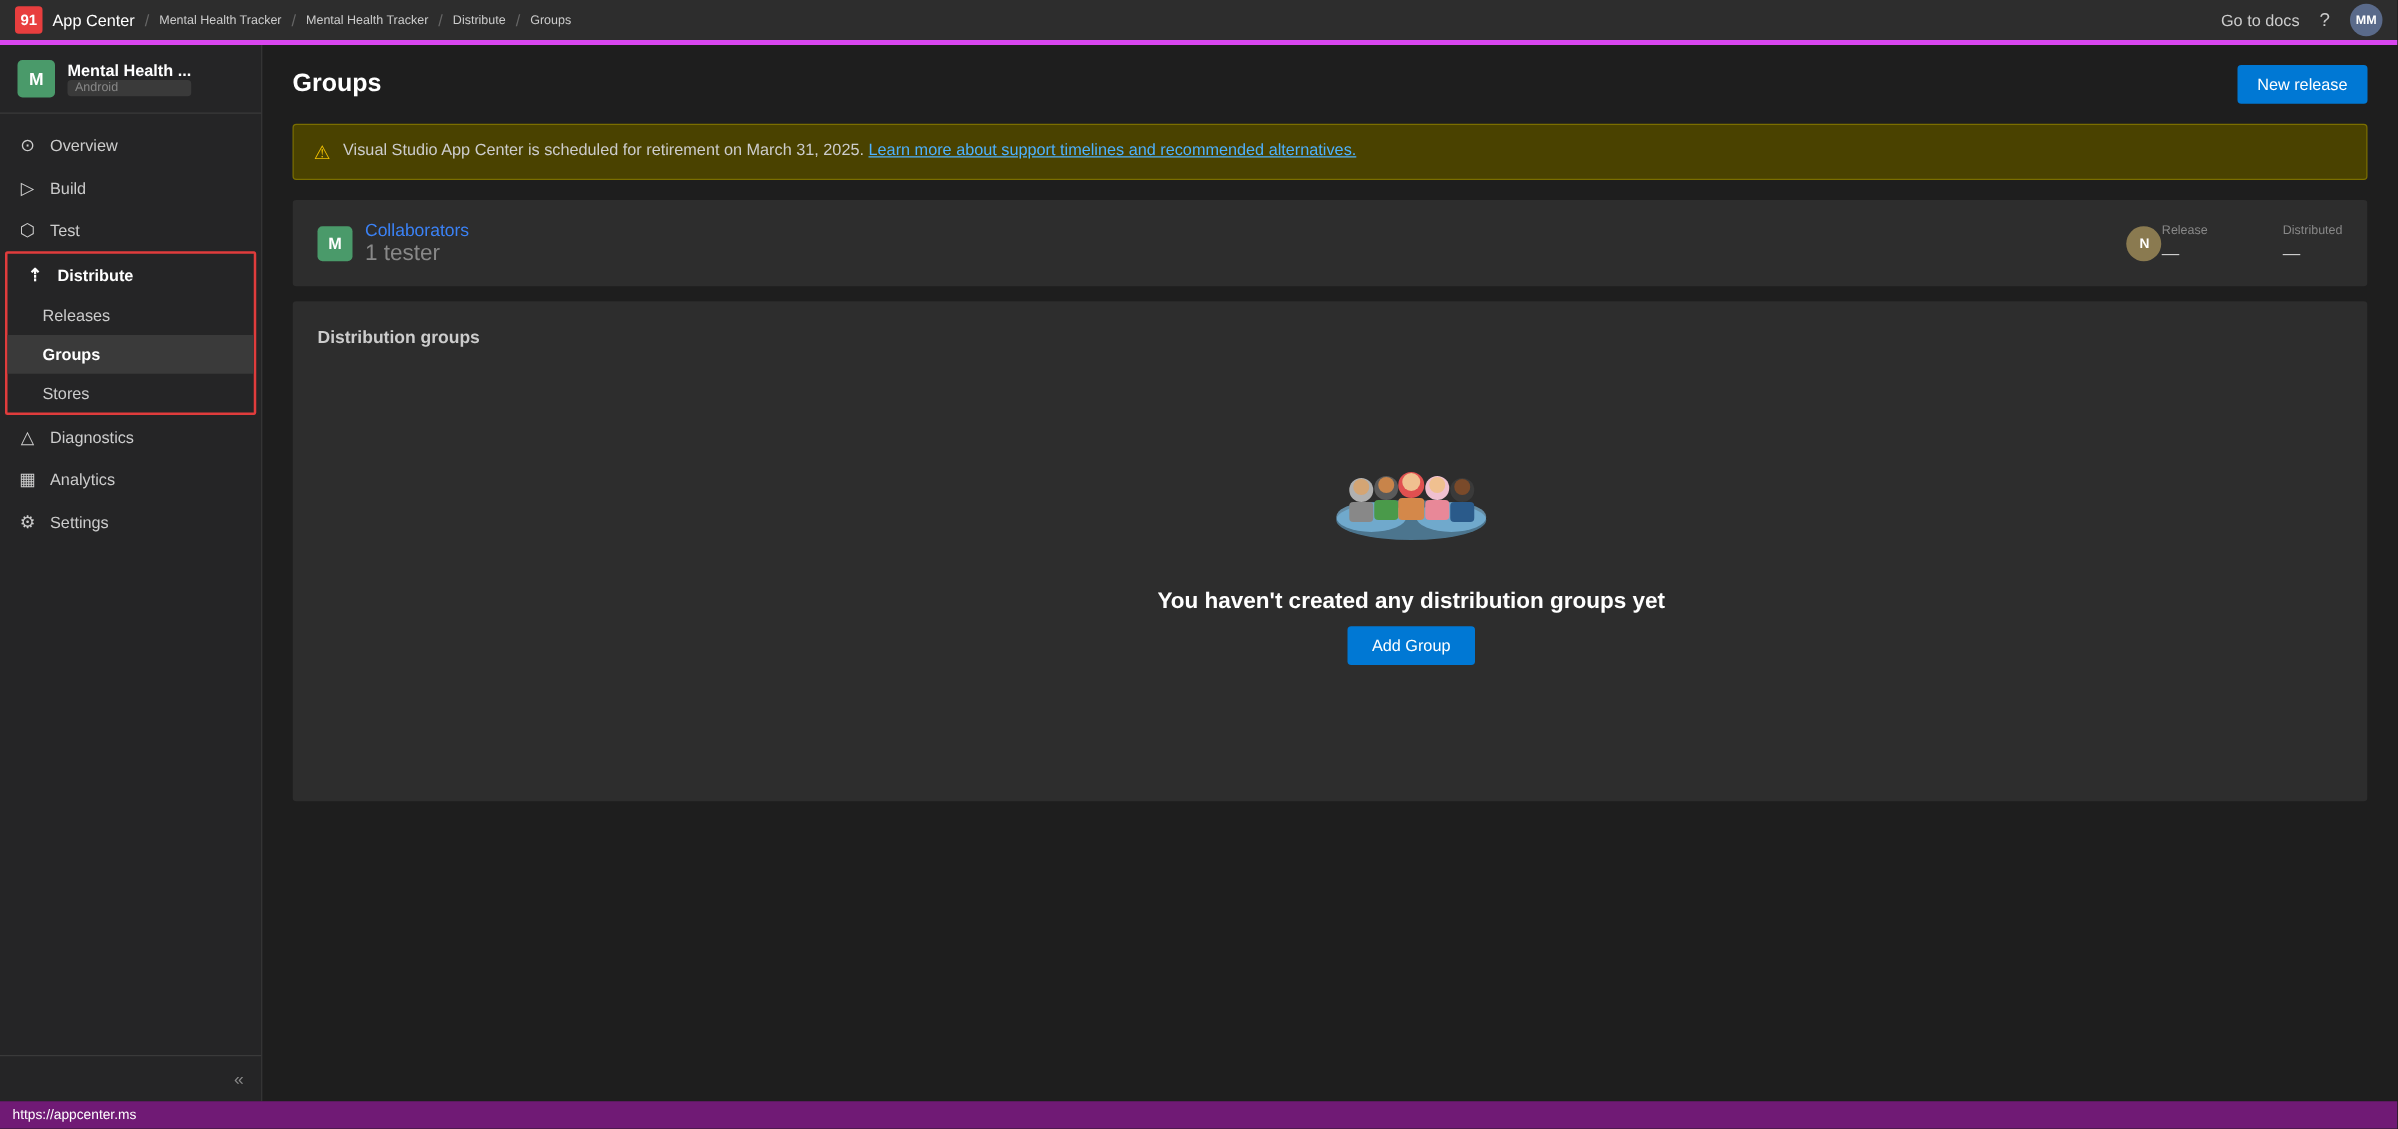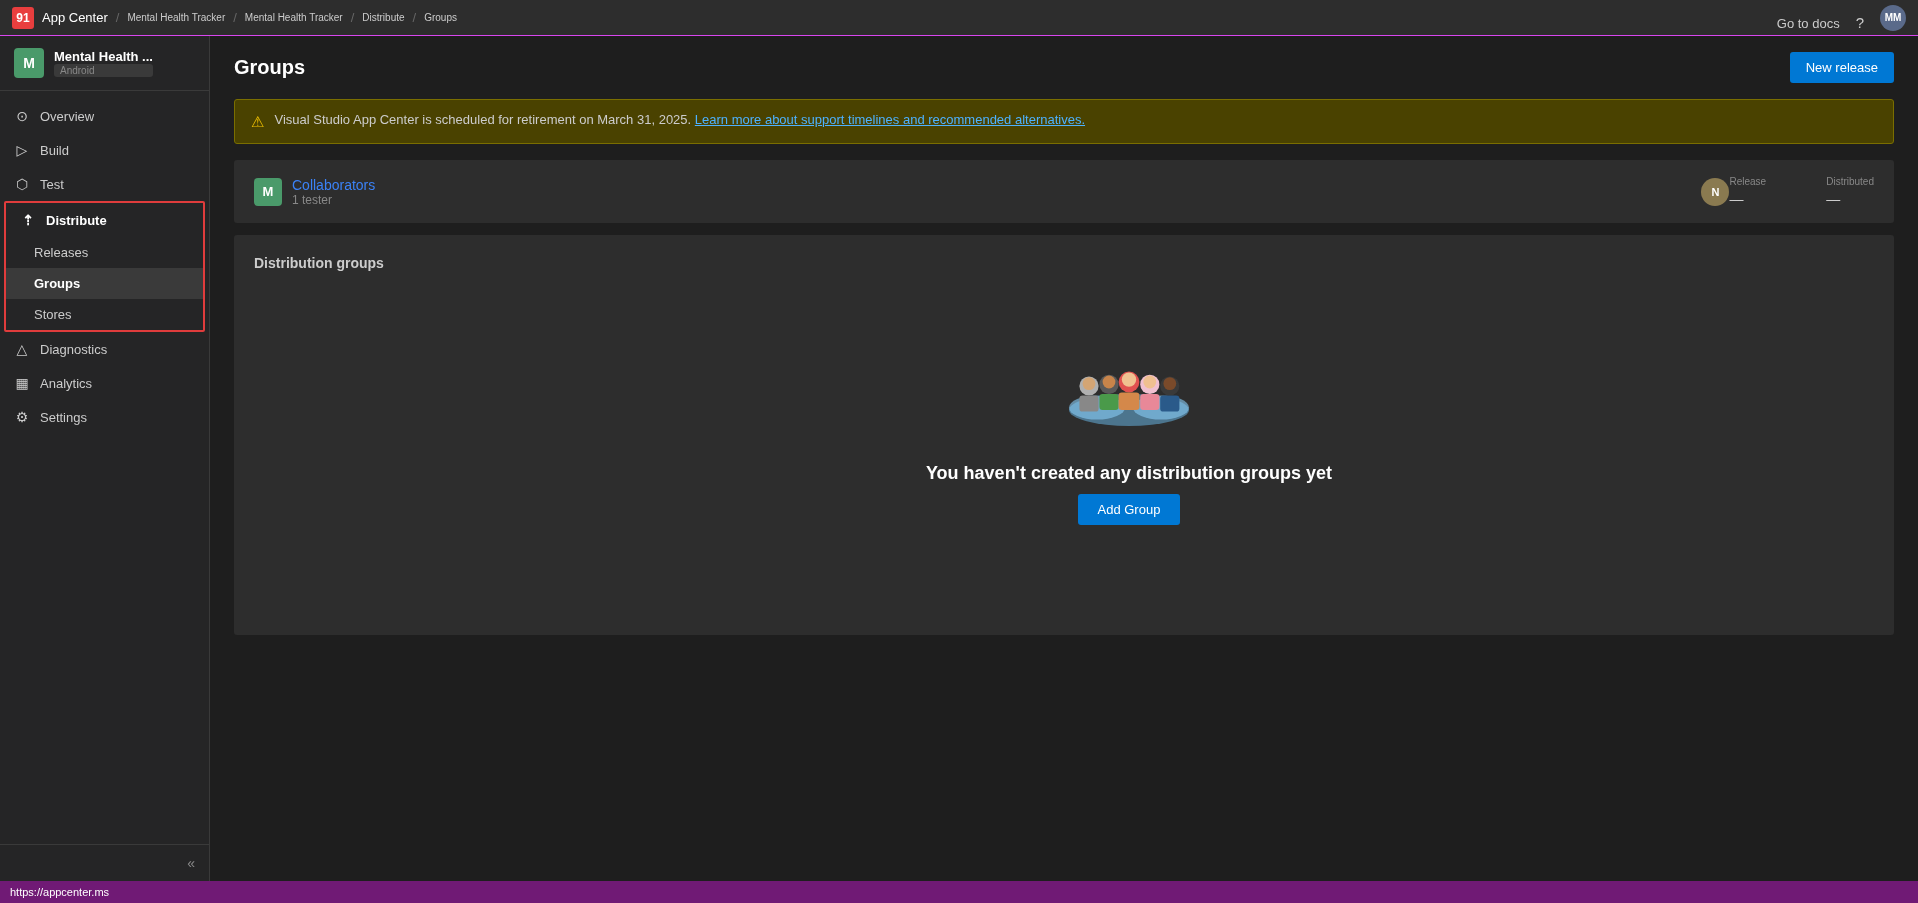--- a/index.html
+++ b/index.html
@@ -7,21 +7,21 @@
 
     
     .top-nav {
       background: #2d2d2d;
       height: 36px;
       display: flex;
       align-items: center;
       padding: 0 12px;
       gap: 8px;
       flex-shrink: 0;
-      border-bottom: 1px solid #d946ef;
+      border-bottom: 4px solid #d946ef;
     }
     .top-nav-logo {
       width: 22px;
       height: 22px;
       background: #e83e3e;
       border-radius: 3px;
       display: flex;
       align-items: center;
       justify-content: center;
       font-weight: bold;
@@ -38,21 +38,21 @@
       color: #666;
       font-size: 13px;
     }
     .top-nav-item {
       color: #cccccc;
       font-size: 10px;
     }
     .top-nav-right {
       margin-left: auto;
       display: flex;
-      align-items: flex-end;
+      align-items: center;
       gap: 16px;
     }
     .top-nav-docs {
       color: #cccccc;
       font-size: 13px;
       cursor: pointer;
     }
     .top-nav-help {
       color: #cccccc;
       font-size: 15px;
@@ -285,21 +285,21 @@
     }
     .collab-info {
       flex: 1;
     }
     .collab-name {
       font-size: 14px;
       font-weight: 400;
       color: #3b82f6;
     }
     .collab-count {
-      font-size: 12px;
+      font-size: 18px;
       color: #888;
     }
     .collab-avatars {
       display: flex;
       gap: 6px;
       margin-left: 20px;
     }
     .collab-avatar {
       width: 28px;
       height: 28px;

